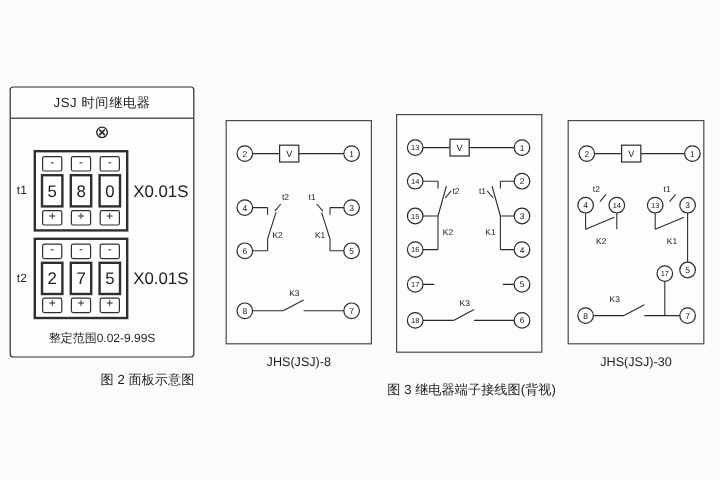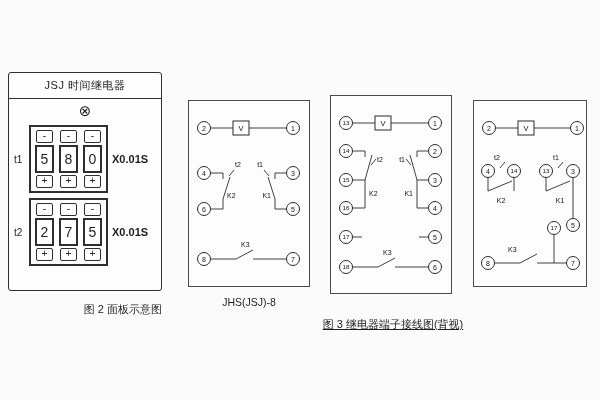--- a/index.html
+++ b/index.html
@@ -2,42 +2,42 @@
 <html><head>
 <meta charset="utf-8">
 <style>
   html,body{margin:0;padding:0;background:#e8e8e8;}
   .stage{
     position:relative;width:600px;height:400px;background:#fbfbfb;overflow:hidden;
     font-family:"Liberation Sans","DejaVu Sans",sans-serif;color:#1e1e1e;
   }
   
   .panelwrap{position:absolute;left:8px;top:72px;width:154px;}
-  .pbox{border:1.5px solid #2f2f2f;border-radius:3px;padding:5px 4px 24px;background:#fdfdfd;}
+  .pbox{border:1.5px solid #2f2f2f;border-radius:3px;padding:5px 4px 8px;background:#fdfdfd;}
   .ptitle{font-size:11px;text-align:center;padding-bottom:5px;letter-spacing:.5px;white-space:nowrap;}
   .pline{border-top:1.5px solid #2f2f2f;margin:0 -4px;}
   .lamp{text-align:center;font-size:15px;line-height:19px;height:19px;margin-top:2px;}
   .drow{display:flex;align-items:center;margin-top:5px;}
   .sideL{width:15px;font-size:10px;padding-left:1px;}
   .dgroup{border:2px solid #2f2f2f;padding:3px 4px;display:flex;gap:5px;background:#fff;}
   .dcol{display:flex;flex-direction:column;align-items:center;gap:2px;}
   .pm{width:15px;height:11px;border:1.5px solid #2f2f2f;border-radius:2px;font-size:10px;
       line-height:9px;text-align:center;background:#fff;}
   .dig{width:15px;height:24px;border:2px solid #2f2f2f;font-size:14px;display:flex;
        align-items:center;justify-content:center;background:#fff;}
-  .multL{font-size:11px;margin-left:4px;white-space:nowrap;font-weight:bold;}
+  .multL{font-size:14px;margin-left:4px;white-space:nowrap;}
   .rangeT{font-size:10px;text-align:center;margin-top:9px;white-space:nowrap;}
   .fcap{font-size:11px;text-align:right;margin-top:11px;white-space:nowrap;}
   
   .dwrap{position:absolute;}
   .dbox{border:1px solid #4a4a4a;background:#fdfdfd;}
   .dbox svg{display:block;}
   .dcap{font-size:10.5px;text-align:center;margin-top:9px;white-space:nowrap;}
   .fig3cap{position:absolute;left:293px;top:317px;width:200px;text-align:center;
-           font-size:11px;white-space:nowrap;text-decoration:underline;}
+           font-size:11px;white-space:nowrap;}
   .term{fill:#fff;stroke:#2a2a2a;stroke-width:1;}
   .wire{stroke:#2a2a2a;stroke-width:0.9;fill:none;}
   .vbox{fill:#fff;stroke:#2a2a2a;stroke-width:1;}
   .vtext{font-size:7.5px;text-anchor:middle;fill:#111;}
   .tnum{font-size:7px;text-anchor:middle;fill:#111;}
   .tnum2{font-size:6.2px;text-anchor:middle;fill:#111;}
   .slabel{font-size:7px;fill:#111;}
   svg text{font-family:"Liberation Sans","DejaVu Sans",sans-serif;}
 </style>
 </head>
@@ -88,20 +88,21 @@
           </div>
           <div class="dcol">
             <div class="pm">-</div>
             <div class="dig">5</div>
             <div class="pm">+</div>
           </div>
         </div>
         <span class="multL">X0.01S</span>
       </div>
 
+      <div class="rangeT">整定范围0.02-9.99S</div>
     </div>
     <div class="fcap">图 2 面板示意图</div>
   </div>
 
   <div class="dwrap" style="left:188px;top:100px;">
     <div class="dbox">
       <svg width="120" height="185" viewBox="0 0 120 185">
 
         <line class="wire" x1="21.5" y1="27" x2="44" y2="27"></line>
         <line class="wire" x1="60" y1="27" x2="97.5" y2="27"></line>
@@ -339,16 +340,17 @@
         <g>
             <circle class="term" cx="14" cy="162" r="6.5"></circle>
             <text class="tnum" x="14" y="164.5">8</text>
           </g>
         <g>
             <circle class="term" cx="99" cy="162" r="6.5"></circle>
             <text class="tnum" x="99" y="164.5">7</text>
           </g>
       </svg>
     </div>
+    <div class="dcap">JHS(JSJ)-30</div>
   </div>
 
   <div class="fig3cap">图 3 继电器端子接线图(背视)</div>
 </div>
 
 </body></html>

